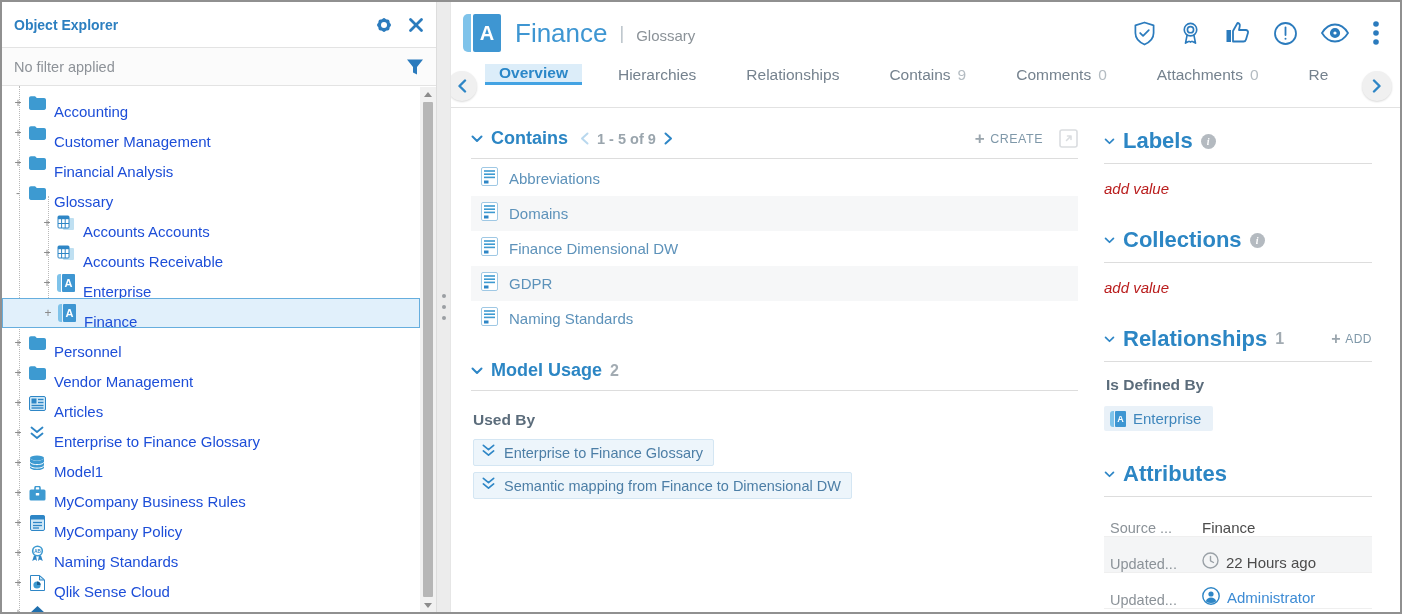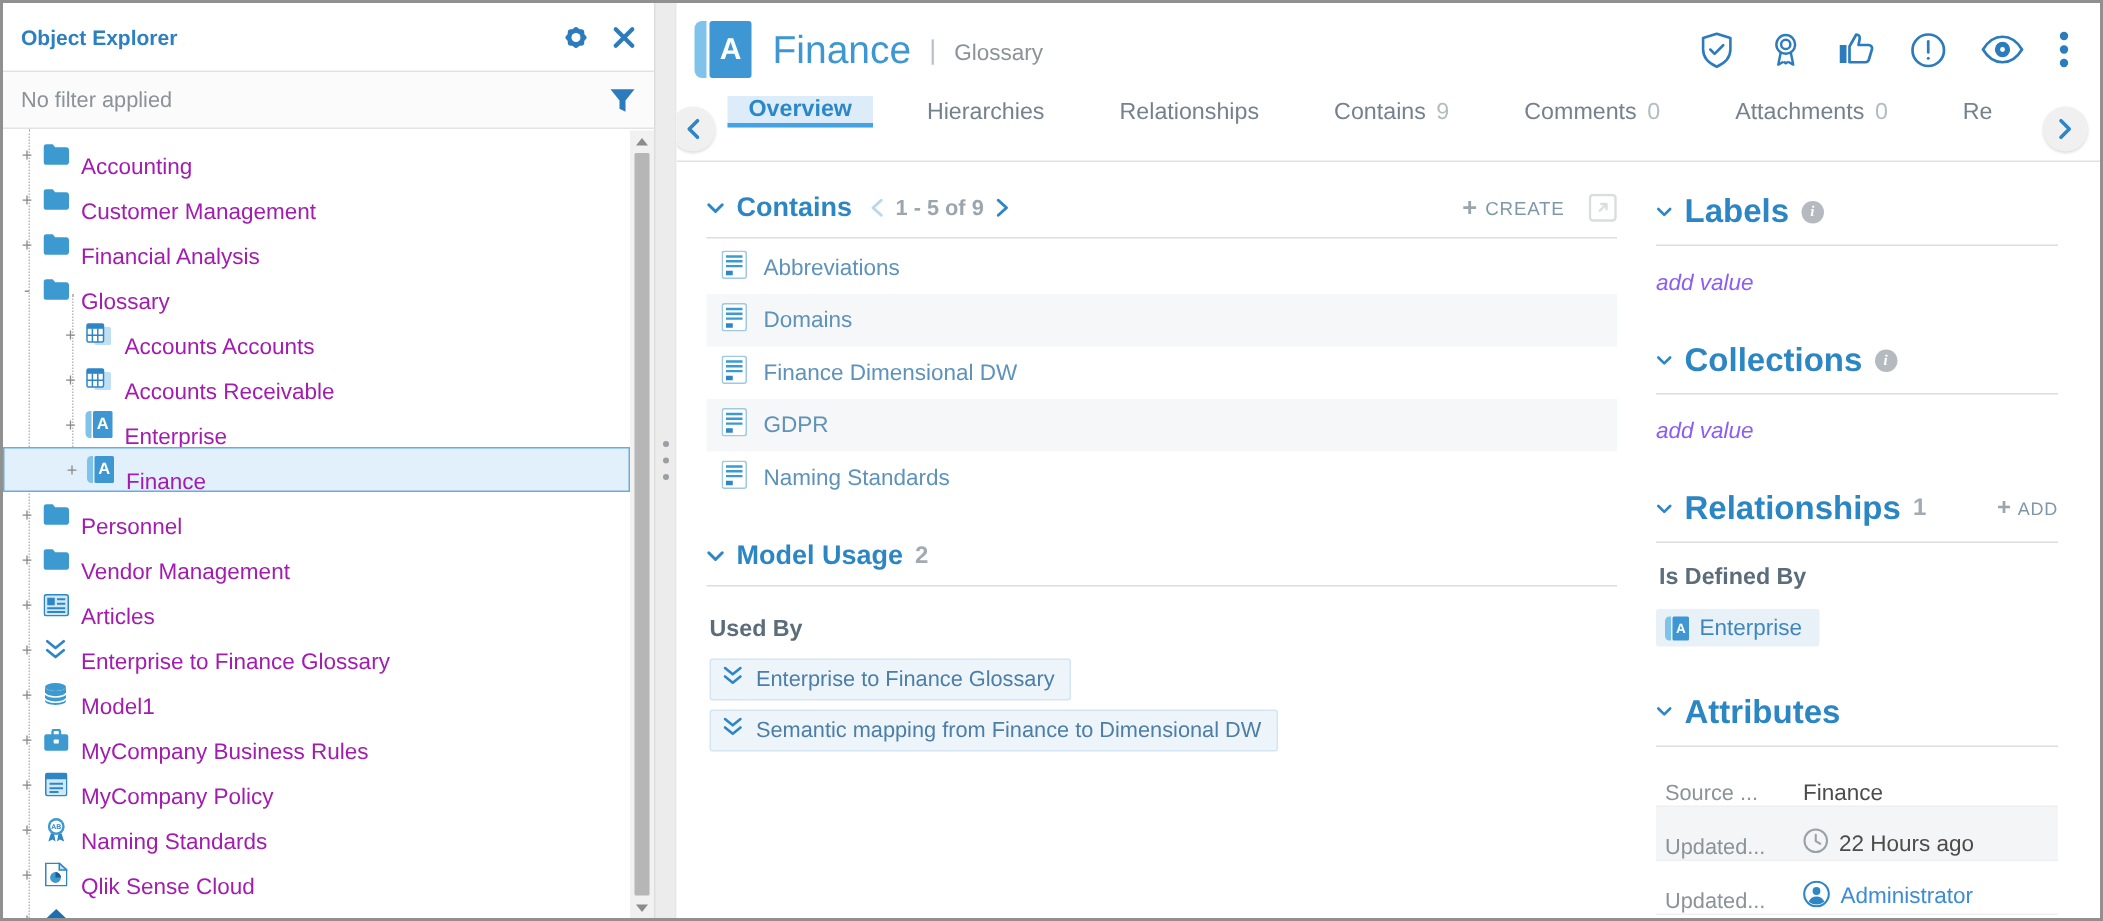--- a/index.html
+++ b/index.html
@@ -17,21 +17,21 @@
   .tree-wrap { flex:1; position:relative; overflow:hidden; margin-right:16px; }
   .tree { position:relative; padding-top:2px; }
   .guide { position:absolute; width:0; border-left:1px dotted #b9b9b9; }
   .guide-root { left:17px; top:0; bottom:0; }
   .guide-child { left:46px; top:110px; height:118px; }
   .tree-row { height:30px; display:flex; align-items:center; padding-left:9px; position:relative; cursor:pointer; }
   .tree-row.lvl1 { padding-left:38px; }
   .tree-row.selected { background:#e1f0fb; border:1px solid #66aede; }
   .expander { width:14px; font-size:12px; color:#8a8a8a; flex:none; text-align:center; line-height:12px; }
   .ticon { width:20px; height:20px; display:inline-flex; align-items:center; justify-content:center; margin:0 7px 0 2px; flex:none; }
-  .tlabel { font-size:15px; color:#a21caf; white-space:nowrap;margin-top:16px; }
+  .tlabel { font-size:15px; color:#1d4ed8; white-space:nowrap;margin-top:16px; }
   
   .book-icon { display:inline-flex; width:18px; height:18px; }
   .book-icon .spine { width:4px; background:#7fc3ea; border-radius:3px 0 0 3px; margin-right:1px; }
   .book-icon .body { flex:1; background:#3e96d2; color:#fff; font-weight:bold; font-size:11px; display:flex; align-items:center; justify-content:center; border-radius:1px; }
   .book-icon.big { width:38px; height:38px; }
   .book-icon.big .spine { width:8px; border-radius:5px 0 0 5px; margin-right:2px; }
   .book-icon.big .body { font-size:20px; border-radius:2px; }
   .book-icon.small { width:16px; height:16px; }
   .book-icon.small .body { font-size:9px; }
   
@@ -87,21 +87,21 @@
 
   .mu-section { margin-top:24px; }
   .group-label { font-size:15.5px; font-weight:bold; color:#5b6c7b; margin:20px 0 10px 2px; }
   .chip { display:inline-flex; align-items:center; background:#edf5fb; border:1px solid #d4e6f3; border-radius:2px; padding:3px 10px 3px 7px; margin:0 0 6px 2px; cursor:pointer; }
   .chip .chip-label { font-size:14.5px; color:#4c7ea6; margin-left:8px; }
   .chips-col { display:flex; flex-direction:column; align-items:flex-start; }
 
   .sb-section { margin-bottom:30px; }
   .sb-title { font-size:22px; font-weight:bold; color:#2c86c4; margin-left:8px; }
   .info-badge { width:15px; height:15px; border-radius:50%; background:#b4bac0; color:#fff; font-size:10px; font-weight:bold; font-style:italic; display:inline-flex; align-items:center; justify-content:center; margin-left:8px; font-family:"Liberation Serif", serif; }
-  .add-value { font-size:15px; font-style:italic; color:#8b5cf6; margin-top:16px; }
+  .add-value { font-size:15px; font-style:italic; color:#b91c1c; margin-top:16px; }
   .add-btn { margin-left:auto; display:flex; align-items:center; font-size:12px; letter-spacing:.5px; color:#7f98a9; cursor:pointer; }
   .add-btn .plus { color:#9aa5ad; font-size:16px; font-weight:bold; margin-right:4px; line-height:12px; }
   .rel-chip { display:inline-flex; align-items:center; background:#e9f1f8; border-radius:2px; padding:4px 12px 4px 6px; margin-top:2px; cursor:pointer; }
   .rel-chip .chip-label { font-size:15px; color:#3f86bc; margin-left:7px; }
 
   .attr-rows { margin-top:4px; }
   .attr-row { display:flex; align-items:flex-end; height:36px; border-bottom:1px solid #efefef; padding:0 6px; }
   .attr-row:nth-child(2) { background:#f4f5f6; }
   .attr-label { width:92px; flex:none; font-size:14.5px; color:#8b9298; white-space:nowrap; overflow:hidden; }
   .attr-value { display:flex; align-items:center; gap:7px; font-size:15px; color:#4c4c4c; }

